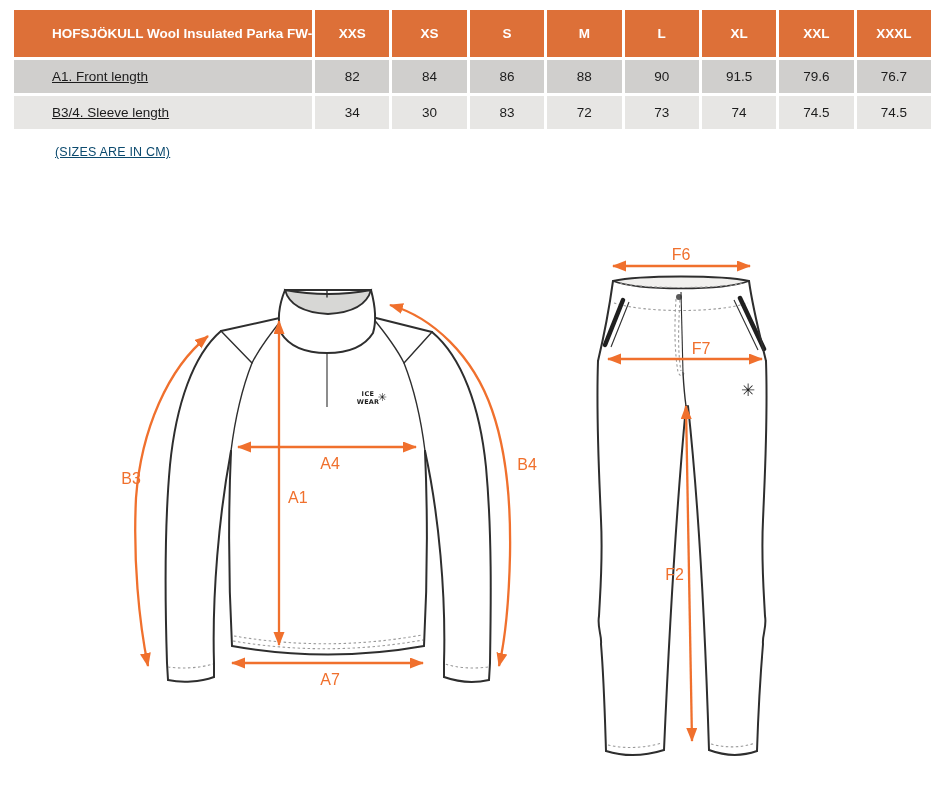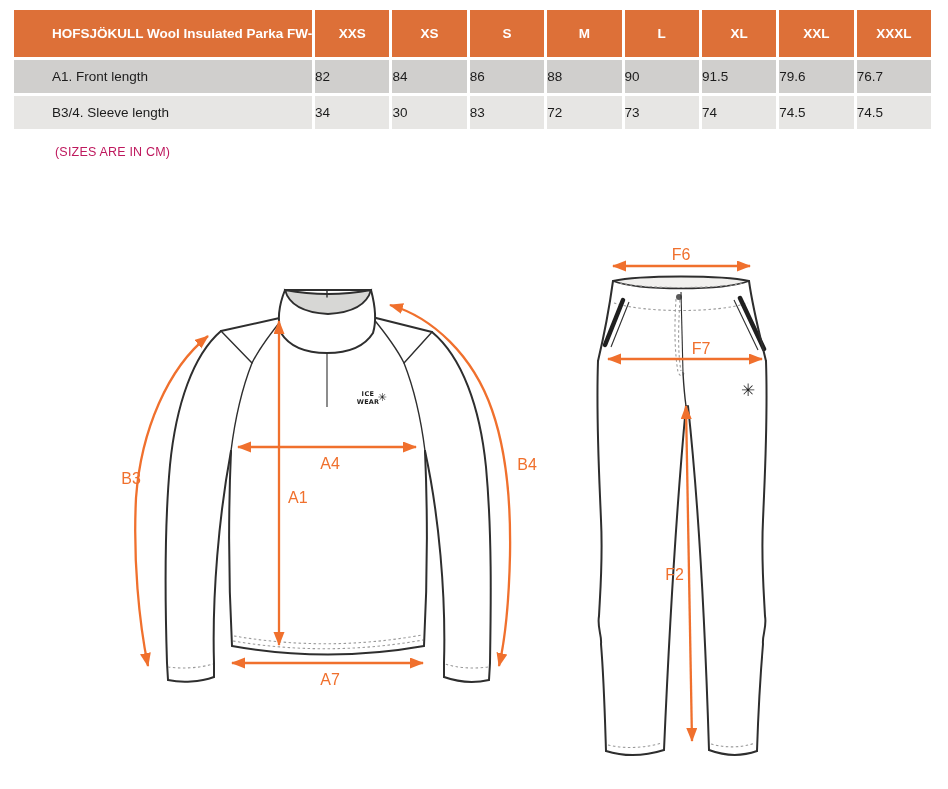--- a/index.html
+++ b/index.html
@@ -16,30 +16,31 @@
     padding:0;vertical-align:middle;overflow:hidden;white-space:nowrap;
   }
   table.size-table thead th{
     background:#dd7038;color:#ffffff;font-size:13.5px;font-weight:bold;
     height:47px;text-align:center;
   }
   table.size-table thead th.label-col{
     text-align:left;padding-left:38px;
   }
   table.size-table td{
-    height:33px;font-size:13.5px;color:#1c1c1c;text-align:left;
-  }
-  table.size-table td.label-col{text-align:left;padding-left:38px;}
+    height:33px;font-size:13.5px;color:#1c1c1c;text-align:center;
+  }
+  table.size-table td.label-col{text-align:left;padding-left:38px;text-decoration:underline;}
   col.c-label{width:298px;}
   tr.dark td{background:#d0cfcd;}
   tr.light td{background:#e7e6e4;}
   
   .units-note{
-    margin:13px 0 0 55px;color:#be185d;font-size:12.5px;font-weight:500;
+    margin:13px 0 0 55px;color:#0c4a6e;font-size:12.5px;font-weight:500;
     letter-spacing:.2px;
+    text-decoration:underline;
   }
   
   svg.diagrams{position:absolute;left:0;top:234px;}
   .outline{fill:none;stroke:#2e2e2e;stroke-width:2;stroke-linecap:round;stroke-linejoin:round;}
   .seam{fill:none;stroke:#2e2e2e;stroke-width:1.4;stroke-linecap:round;}
   .thin{fill:none;stroke:#2e2e2e;stroke-width:1.1;}
   .stitch{fill:none;stroke:#9a9a9a;stroke-width:1.1;stroke-dasharray:2.5 2.5;}
   .arrow{fill:none;stroke:#f0702d;stroke-width:2.3;}
   .mlabel{fill:#f0702d;font-size:16px;font-family:"Liberation Sans",sans-serif;}
   .logo-text{fill:#1f1f1f;font-weight:bold;font-family:"DejaVu Sans",sans-serif;}

